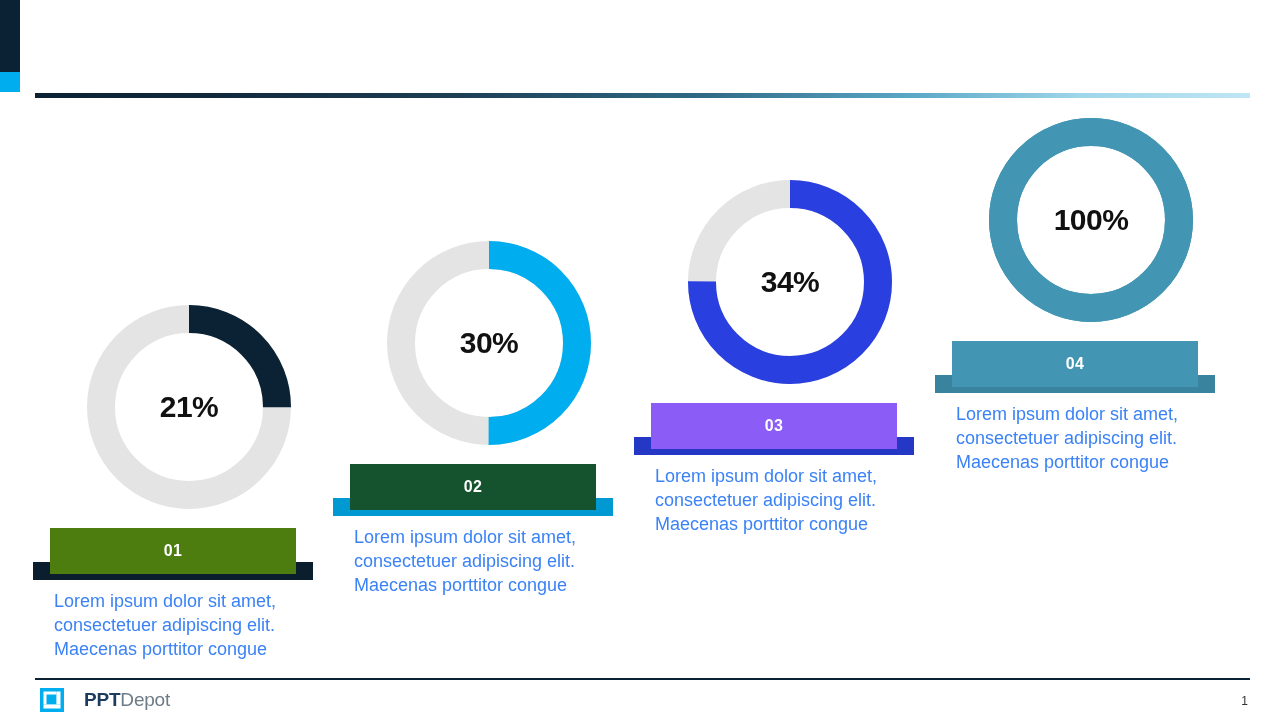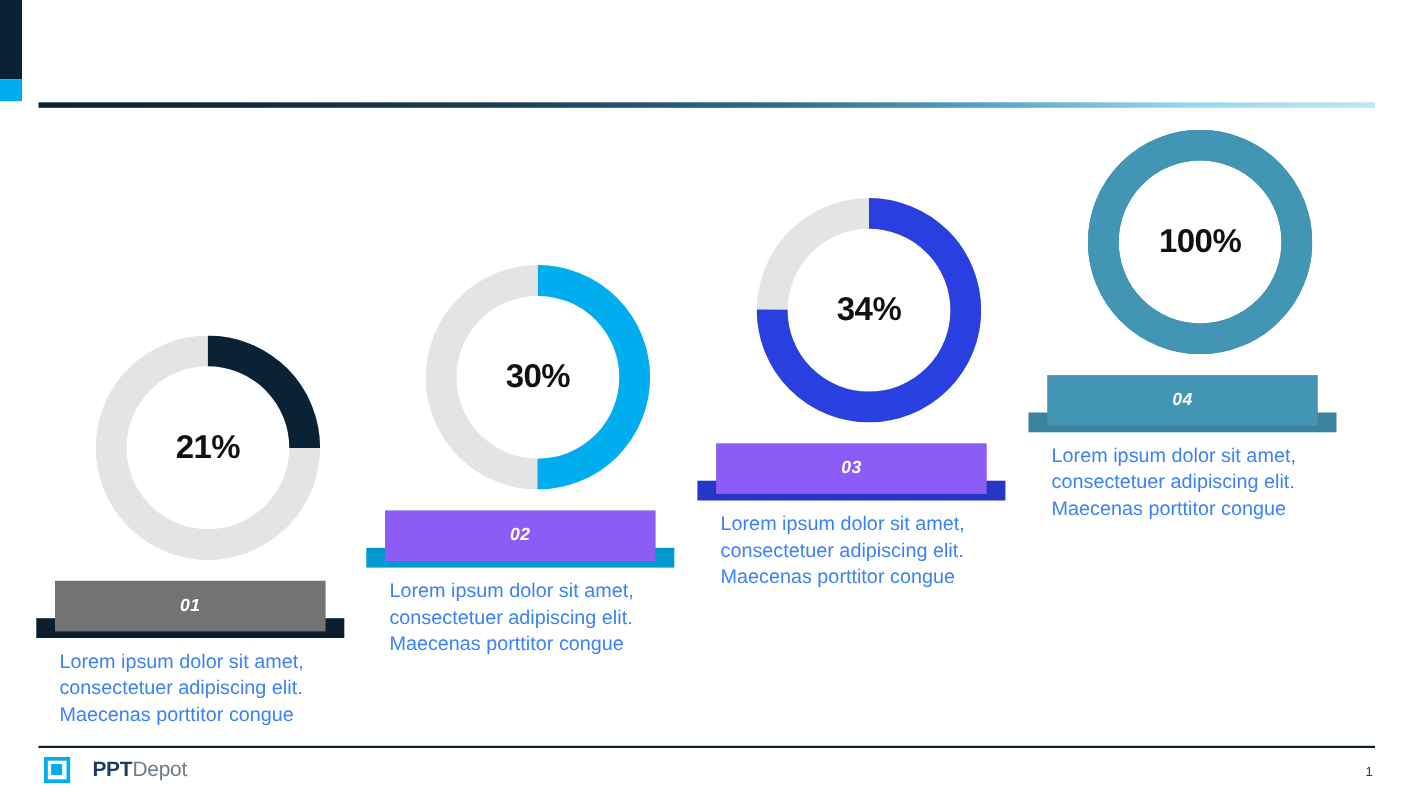--- a/index.html
+++ b/index.html
@@ -73,21 +73,20 @@
     color: #111111;
     letter-spacing: -0.5px;
   }
 
   
   .ribbon {
     position: relative;
     width: 278px;
     margin: 0 auto;
     height: 52px;
-    font-style: italic;
   }
   .ribbon-wing {
     position: absolute;
     left: -17px;
     top: 34px;
     width: 280px;
     height: 18px;
     filter: brightness(0.88);
   }
   .ribbon-main {
@@ -171,42 +170,42 @@
   <div class="item" style="left:39px; top:207px;">
     <div class="donut-wrap" style="width:204px; height:204px;">
       <svg width="204" height="204" viewBox="0 0 204 204">
         <circle cx="102" cy="102" r="88" fill="none" stroke="#e4e4e4" stroke-width="28"></circle>
         <circle cx="102" cy="102" r="88" fill="none" stroke="#0b2234" stroke-width="28" stroke-dasharray="138.2 414.6" transform="rotate(-90 102 102)"></circle>
       </svg>
       <div class="donut-label">21%</div>
     </div>
     <div class="ribbon" style="margin-top:19px;">
       <div class="ribbon-wing" style="background:#0b2234;"></div>
-      <div class="ribbon-main" style="background:#737373;">
+      <div class="ribbon-main" style="background:#4d7c0f;">
         <span class="ribbon-num">01</span>
       </div>
     </div>
     <div class="desc">
       <span>Lorem ipsum dolor sit amet,</span>
       <span>consectetuer adipiscing elit.</span>
       <span>Maecenas porttitor congue</span>
     </div>
   </div>
 
   <div class="item" style="left:339px; top:143px;">
     <div class="donut-wrap" style="width:204px; height:204px;">
       <svg width="204" height="204" viewBox="0 0 204 204">
         <circle cx="102" cy="102" r="88" fill="none" stroke="#e4e4e4" stroke-width="28"></circle>
         <circle cx="102" cy="102" r="88" fill="none" stroke="#00aeef" stroke-width="28" stroke-dasharray="276.4 276.4" transform="rotate(-90 102 102)"></circle>
       </svg>
       <div class="donut-label">30%</div>
     </div>
     <div class="ribbon" style="margin-top:19px;">
       <div class="ribbon-wing" style="background:#00aeef;"></div>
-      <div class="ribbon-main" style="background:#8b5cf6;">
+      <div class="ribbon-main" style="background:#14532d;">
         <span class="ribbon-num">02</span>
       </div>
     </div>
     <div class="desc">
       <span>Lorem ipsum dolor sit amet,</span>
       <span>consectetuer adipiscing elit.</span>
       <span>Maecenas porttitor congue</span>
     </div>
   </div>
 

